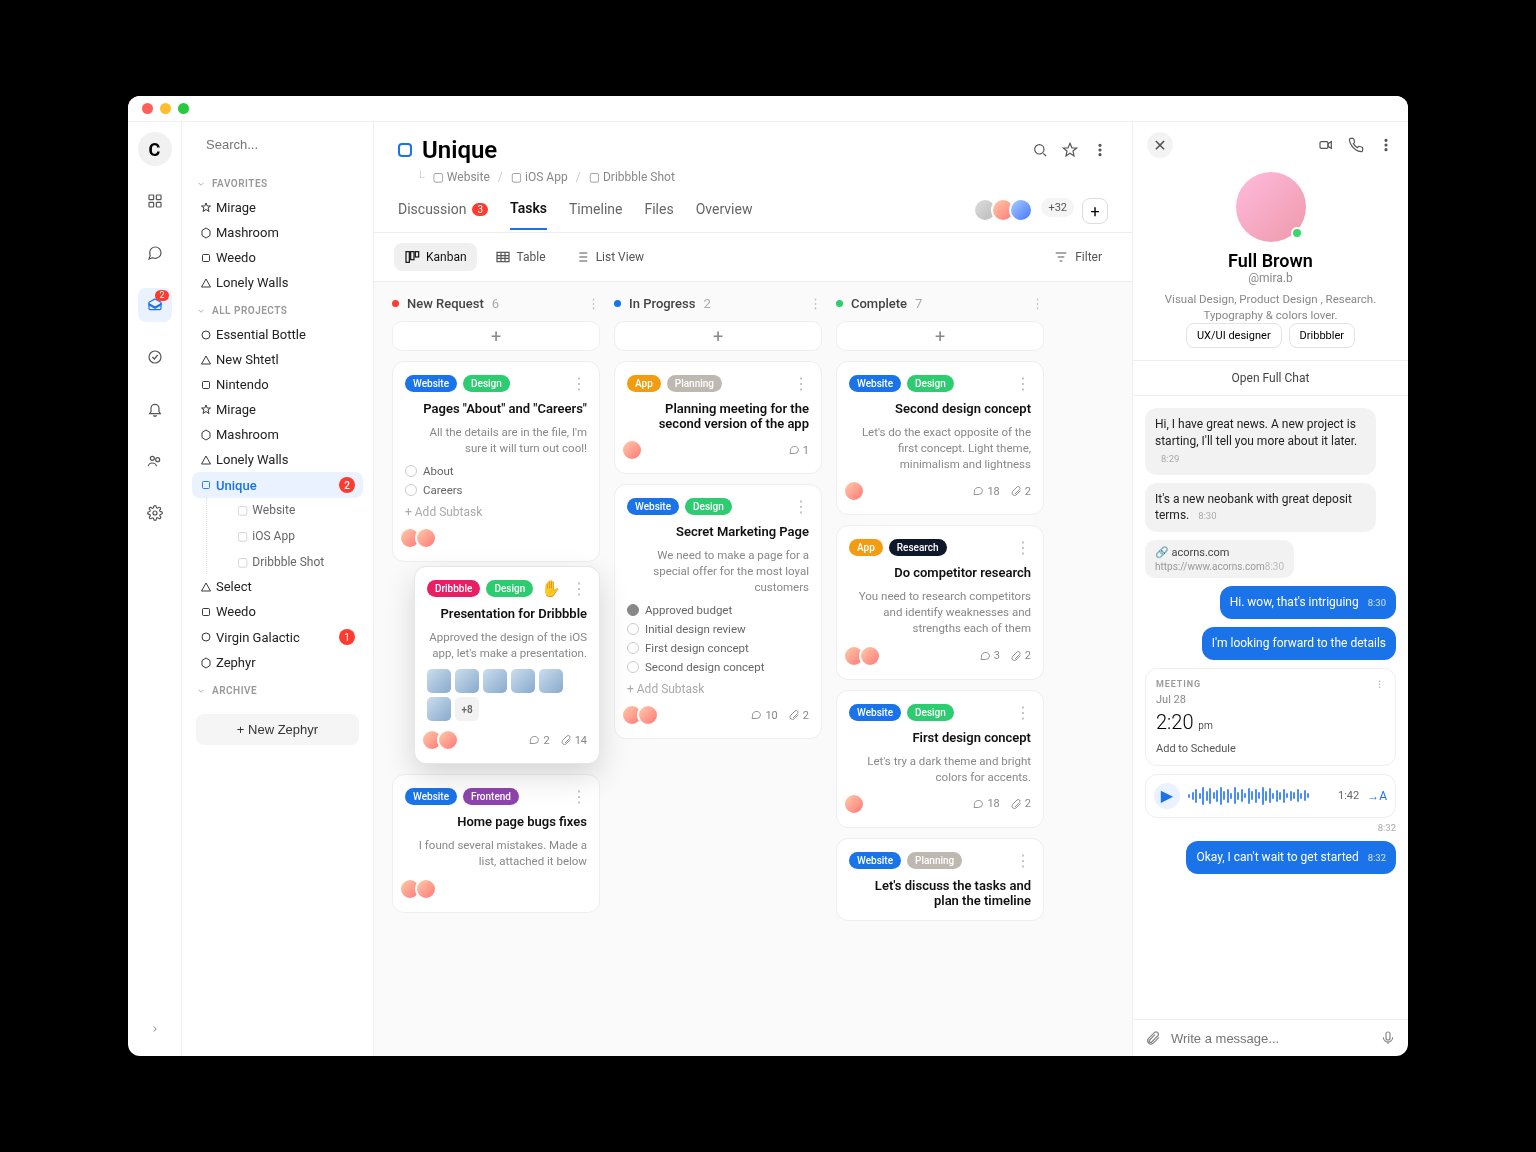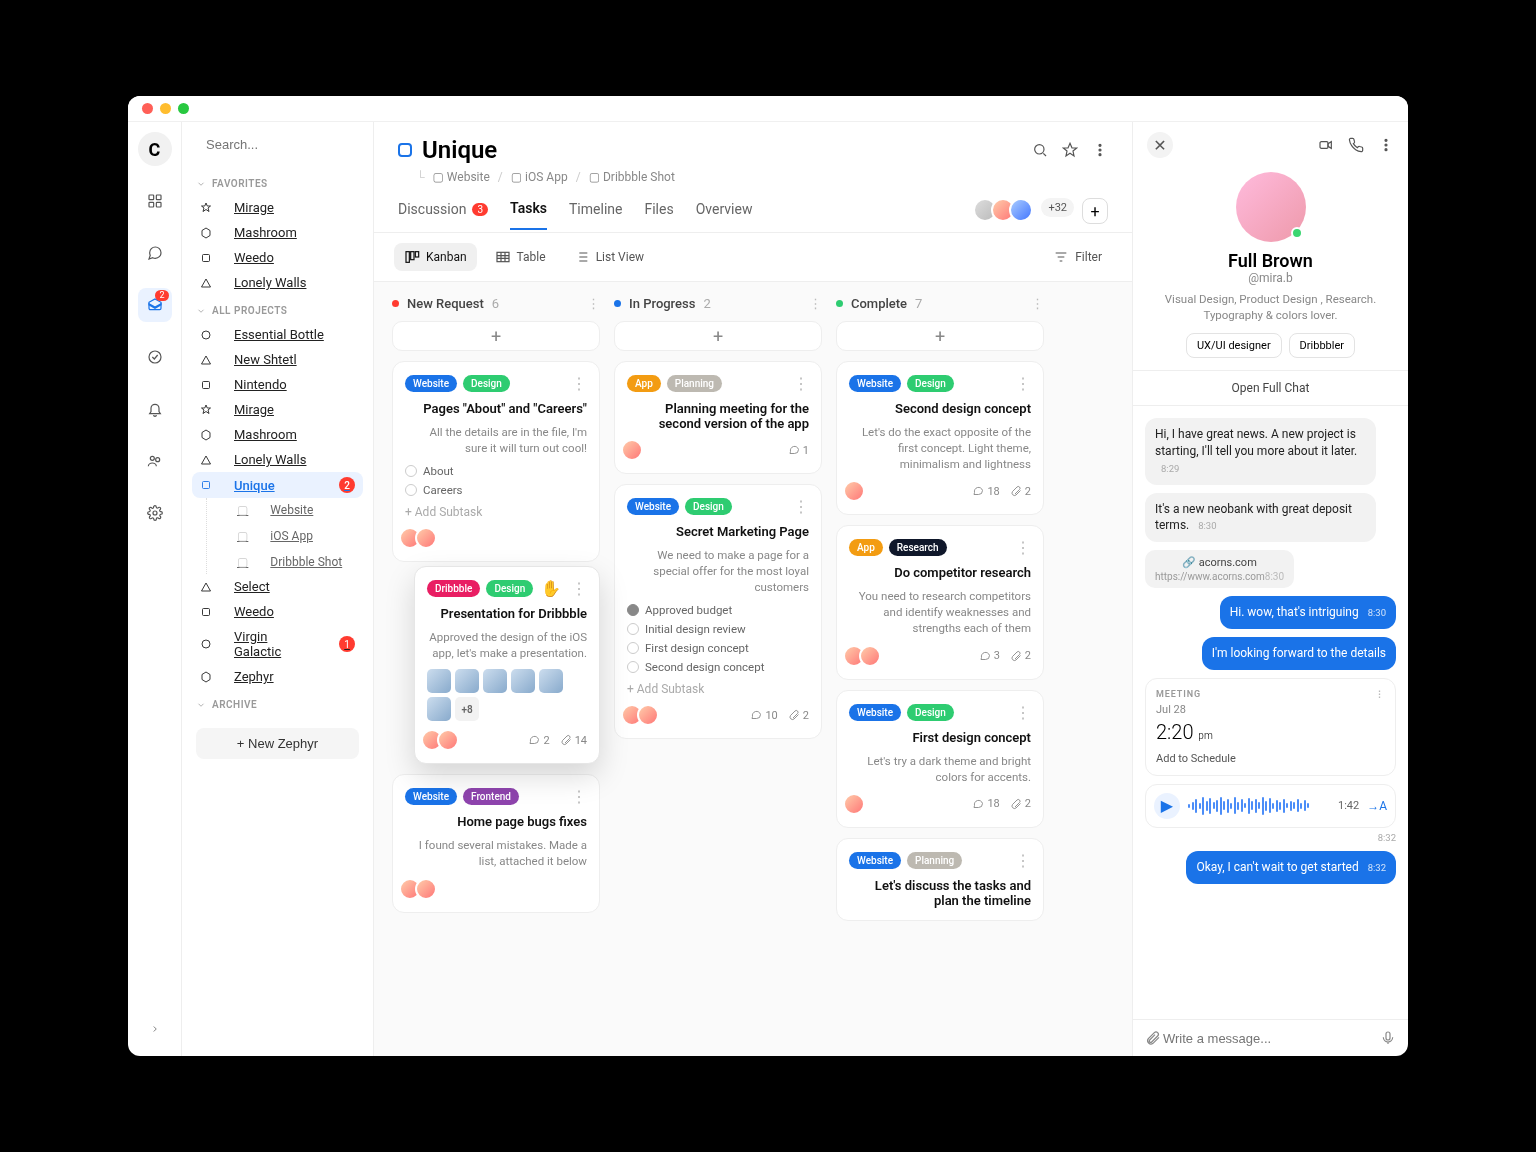--- a/index.html
+++ b/index.html
@@ -14,21 +14,21 @@
 .brand{width:34px;height:34px;border-radius:50%;background:#f1f1f1;display:flex;align-items:center;justify-content:center;font-weight:700;font-size:18px;}
 .rail-icon{width:34px;height:34px;border-radius:8px;display:flex;align-items:center;justify-content:center;color:#555;position:relative;cursor:pointer;}
 .rail-icon.active{background:#eaf2ff;color:#1a73e8;}
 .rail-icon .badge{position:absolute;top:2px;right:3px;background:#ff3b30;color:#fff;font-size:9px;border-radius:8px;padding:1px 4px;line-height:1;}
 .rail-spacer{flex:1;}
 
 .sidebar{width:192px;border-right:1px solid #eee;display:flex;flex-direction:column;padding:10px 10px;overflow-y:auto;}
 .search-row{display:flex;gap:8px;color:#aaa;padding:4px 6px;margin-bottom:12px;}
 .search-row input{border:none;outline:none;font-size:13px;flex:1;color:#666;}
 .sec-head{display:flex;align-items:center;gap:6px;font-size:10px;letter-spacing:.05em;color:#999;font-weight:600;margin:10px 0 6px 4px;cursor:pointer;}
-.sb-item{display:flex;align-items:center;gap:22px;padding:5px 8px;border-radius:8px;font-size:13px;color:#222;cursor:pointer;position:relative;text-decoration:underline;}
+.sb-item{display:flex;align-items:center;gap:4px;padding:5px 8px;border-radius:8px;font-size:13px;color:#222;cursor:pointer;position:relative;}
 .sb-item.active{background:#eaf2ff;color:#1a73e8;font-weight:500;}
 .sb-item .count-badge{margin-left:auto;width:16px;height:16px;border-radius:50%;background:#ff3b30;color:#fff;font-size:10px;display:flex;align-items:center;justify-content:center;}
 .sb-bullet{width:12px;height:12px;display:inline-flex;align-items:center;justify-content:center;}
 .sb-sub{padding-left:22px;display:flex;flex-direction:column;gap:2px;border-left:1px dotted #ddd;margin-left:14px;}
 .sb-sub .sb-item{font-size:12px;color:#666;}
 .new-proj{margin:12px 4px 4px;background:#f5f5f5;border:none;border-radius:8px;padding:8px;font-size:13px;color:#333;cursor:pointer;}
 
 .main{flex:1;display:flex;flex-direction:column;min-width:0;}
 .project-head{padding:14px 24px 0 24px;}
 .project-title-row{display:flex;align-items:center;gap:10px;}
@@ -79,44 +79,44 @@
 .chat{width:276px;border-left:1px solid #eee;display:flex;flex-direction:column;}
 .chat-head{display:flex;align-items:center;padding:10px 14px;gap:12px;}
 .chat-close{width:26px;height:26px;border-radius:50%;background:#f3f3f3;display:flex;align-items:center;justify-content:center;cursor:pointer;color:#555;}
 .chat-actions{margin-left:auto;display:flex;align-items:center;gap:14px;color:#555;}
 .profile{display:flex;flex-direction:column;align-items:center;padding:4px 20px 12px;text-align:center;}
 .pf-avatar{width:70px;height:70px;border-radius:50%;background:linear-gradient(135deg,#fbd,#e9a);position:relative;}
 .pf-avatar .online{position:absolute;right:3px;bottom:3px;width:12px;height:12px;border-radius:50%;background:#3bd671;border:2px solid #fff;}
 .pf-name{font-size:18px;font-weight:600;margin-top:8px;}
 .pf-handle{font-size:12px;color:#888;}
 .pf-bio{font-size:11.5px;color:#888;margin-top:6px;line-height:1.4;}
-.pf-chips{display:flex;gap:7px;margin-top:10px;}
+.pf-chips{display:flex;gap:7px;margin-top:0;}
 .pf-chip{border:1px solid #e3e3e3;border-radius:8px;padding:5px 10px;font-size:11px;}
 .open-chat{border-top:1px solid #eee;border-bottom:1px solid #eee;text-align:center;padding:10px;font-size:12px;color:#444;cursor:pointer;}
 .messages{flex:1;overflow-y:auto;padding:12px;display:flex;flex-direction:column;gap:8px;}
 .msg{max-width:92%;font-size:12px;border-radius:12px;padding:8px 10px;position:relative;line-height:1.4;}
 .msg.in{background:#f2f2f2;color:#222;align-self:flex-start;}
 .msg.out{background:#1a73e8;color:#fff;align-self:flex-end;}
 .msg .ts{font-size:9.5px;color:#aaa;margin-left:6px;}
 .msg.out .ts{color:rgba(255,255,255,.8);}
-.linkcard{background:#f2f2f2;border-radius:10px;padding:6px 10px;font-size:11px;align-self:flex-start;color:#444; display:flex;flex-direction:column;gap:2px;text-align:center;}
+.linkcard{background:#f2f2f2;border-radius:10px;padding:6px 10px;font-size:11px;align-self:flex-start;color:#444; display:flex;flex-direction:column;gap:2px;}
 .linkcard .lurl{font-size:10px;color:#999;}
 .meeting{border:1px solid #eee;border-radius:12px;padding:10px;display:flex;flex-direction:column;gap:4px;}
 .meeting .label{font-size:9px;letter-spacing:.1em;color:#999;font-weight:600;display:flex;justify-content:space-between;align-items:center;}
 .meeting .date{font-size:11px;color:#888;}
 .meeting .time{font-size:20px;font-weight:300;}
 .meeting .time small{font-size:10px;}
 .meeting .addbtn{font-size:11px;color:#555;text-align:left;margin-top:4px;cursor:pointer;}
 .voice{display:flex;align-items:center;gap:8px;border:1px solid #eee;border-radius:12px;padding:8px;}
 .playbtn{width:26px;height:26px;border-radius:50%;background:#eaf2ff;color:#1a73e8;display:flex;align-items:center;justify-content:center;cursor:pointer;}
 .wave{flex:1;height:20px;display:flex;align-items:center;gap:1.5px;}
 .wave span{width:2px;background:#4b8df8;border-radius:1px;}
 .voice .dur{font-size:11px;color:#666;}
 .voice .dl{font-size:12px;color:#1a73e8;cursor:pointer;}
-.composer{border-top:1px solid #eee;padding:10px 12px;display:flex;align-items:center;gap:2px;color:#888;}
+.composer{border-top:1px solid #eee;padding:10px 12px;display:flex;align-items:center;gap:10px;color:#888;}
 .composer input{flex:1;border:none;outline:none;font-size:13px;}
 svg{width:16px;height:16px;stroke:currentColor;fill:none;stroke-width:1.8;}
 .chev{width:10px;height:10px;}
 .ws-ring{width:14px;height:14px;border:2px solid #1a73e8;border-radius:4px;display:inline-block;}
 </style>
 </head>
 <body>
 
 <div class="app-window">
   <div class="traffic">

